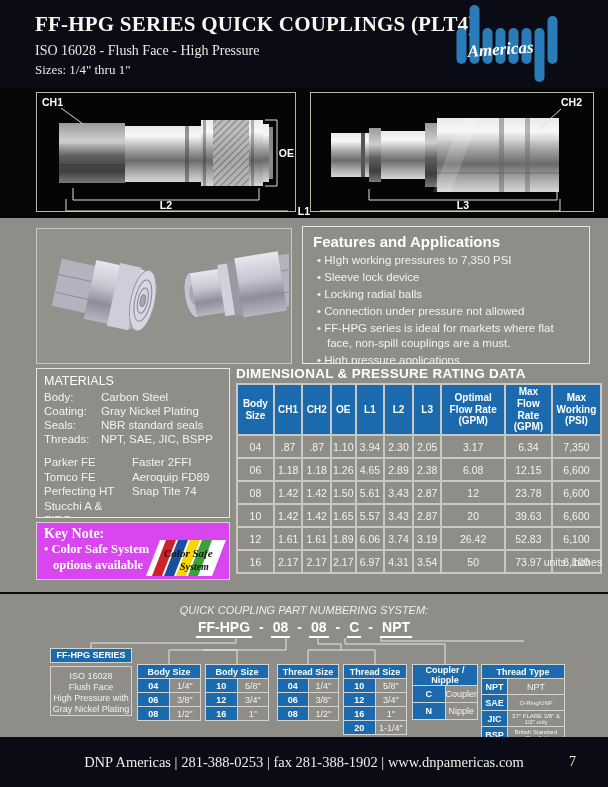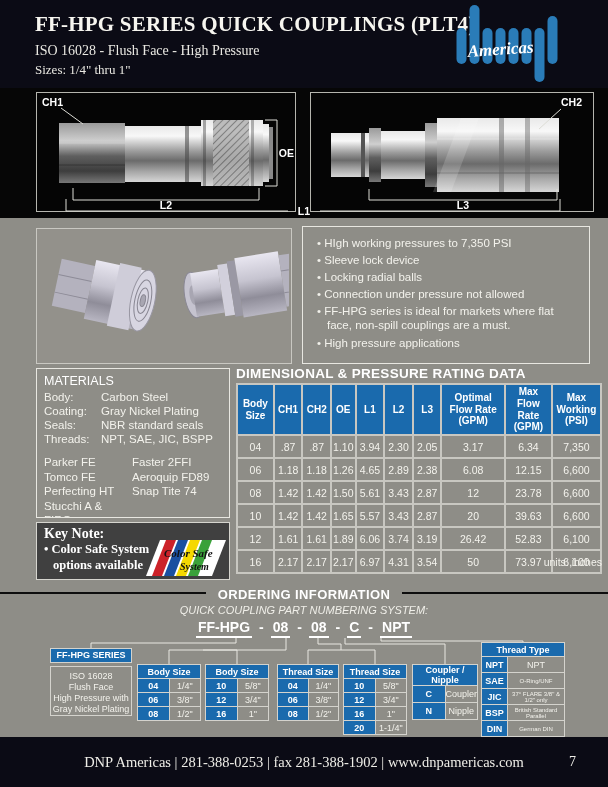--- a/index.html
+++ b/index.html
@@ -38,21 +38,21 @@
 
   
   #materials-box{left:36px;top:368px;width:194px;height:150px;border:1px solid #e8e7e1;
                  padding:5px 0 0 7px;box-sizing:border-box;overflow:hidden;}
   .mat-title{font-size:12.5px;font-weight:normal;color:#fff;margin:0 0 2px 0;}
   .mat-grid{display:grid;grid-template-columns:57px 1fr;font-size:11.5px;line-height:14px;color:#f3f2ec;}
   .mat-grid2{display:grid;grid-template-columns:88px 1fr;font-size:11.5px;line-height:14.5px;color:#f3f2ec;}
   .mat-gap{height:9px;}
 
   
-  #keynote-box{left:36px;top:522px;width:194px;height:58px;background:#404040;border:1px solid #d6d5cf;
+  #keynote-box{left:36px;top:522px;width:194px;height:58px;background:#d946ef;border:1px solid #d6d5cf;
                box-sizing:border-box;padding:3px 0 0 7px;}
   #keynote-title{font-family:"Liberation Serif",serif;font-weight:bold;font-size:14px;color:#fff;}
   #keynote-bullet{font-family:"Liberation Serif",serif;font-weight:bold;font-size:12.5px;color:#fff;
                   width:128px;line-height:1.25;padding-left:9px;text-indent:-9px;}
   #keynote-bullet::before{content:"• ";}
   #colorsafe-logo{right:3px;bottom:3px;width:80px;height:36px;}
 
   
   #dim-title{left:236px;top:366px;font-size:13.5px;font-weight:bold;color:#fff;letter-spacing:.3px;}
   #dim-table{left:236px;top:383px;border-collapse:collapse;table-layout:fixed;width:366px;}
@@ -81,21 +81,21 @@
   .ord-table th{background:#1a6aad;color:#fff;font-size:9px;font-weight:bold;border:1px solid #d4d3cd;height:13px;padding:0;}
   .ord-table td{border:1px solid #d4d3cd;text-align:center;color:#f3f2ec;font-size:9px;height:13px;padding:0;}
   .ord-table td.code{background:#1a6aad;color:#fff;font-weight:bold;}
   .ord-table td.tiny{font-size:6px;}
   #tbl-body1{left:137px;top:664px;width:64px;}
   #tbl-body2{left:205px;top:664px;width:64px;}
   #tbl-thread1{left:277px;top:664px;width:62px;}
   #tbl-thread2{left:343px;top:664px;width:64px;}
   #tbl-coupler{left:412px;top:664px;width:66px;}
   #tbl-coupler td{height:16px;}
-  #tbl-threadtype{left:481px;top:642px;width:84px;}
+  #tbl-threadtype{left:481px;top:664px;width:84px;}
   #tbl-threadtype td{height:15px;}
 
   
   #footer{left:0;top:737px;width:608px;height:50px;background:#0b0b15;}
   #footer-text{left:0;top:0;width:608px;text-align:center;line-height:50px;
                font-family:"Liberation Serif",serif;font-size:14.5px;color:#efeee8;}
   #footer-page{right:32px;top:0;line-height:50px;font-family:"Liberation Serif",serif;font-size:14px;color:#efeee8;}
 </style>
 </head>
 <body>
@@ -223,20 +223,21 @@
         <rect x="38" y="4" width="10" height="52" fill="#d2d0dc"></rect>
         <rect x="48" y="2" width="8" height="56" fill="#9a98a4"></rect>
         <rect x="56" y="0" width="44" height="60" fill="url(#glav)"></rect>
         <rect x="100" y="4" width="26" height="52" fill="#b4b2be"></rect>
         <path d="M100,20 H126 M100,42 H126" stroke="#8d8b97"></path>
       </g>
     </svg>
   </div>
 
   <div class="abs" id="features-box">
+    <div id="features-title">Features and Applications</div>
     <ul id="features-list">
       <li>HIgh working pressures to 7,350 PSI</li>
       <li>Sleeve lock device</li>
       <li>Locking radial balls</li>
       <li>Connection under pressure not allowed</li>
       <li>FF-HPG series is ideal for markets where flat face, non-spill couplings are a must.</li>
       <li>High pressure applications</li>
 
     </ul>
   </div>
@@ -377,23 +378,20 @@
           <td>3.54</td>
           <td>50</td>
           <td>73.97</td>
           <td>6,100</td>
     </tr>
   </tbody>
     </table>
   <div class="abs" id="units-note">units: inches</div>
 
   <div class="abs" id="ord-line"></div>
-  <div class="abs" id="ord-title-wrap">
-    <span>ORDERING INFORMATION</span>
-  </div>
   <div class="abs" id="ord-sub">QUICK COUPLING PART NUMBERING SYSTEM:</div>
 
   <div class="abs" id="part-number">
     <span class="seg">FF-HPG</span><span class="dash">-</span><span class="seg">08</span><span class="dash">-</span><span class="seg">08</span><span class="dash">-</span><span class="seg">C</span><span class="dash">-</span><span class="seg">NPT</span>
   </div>
 
   <svg class="abs" id="connector-lines" viewBox="0 0 608 30">
     <g fill="none" stroke="#e8e7e1" stroke-width="1">
       <path d="M236,2 V7 H91 V12"></path>
       <path d="M286,2 V14 H203 M169,14 H237 M169,14 V28 M237,14 V28"></path>

